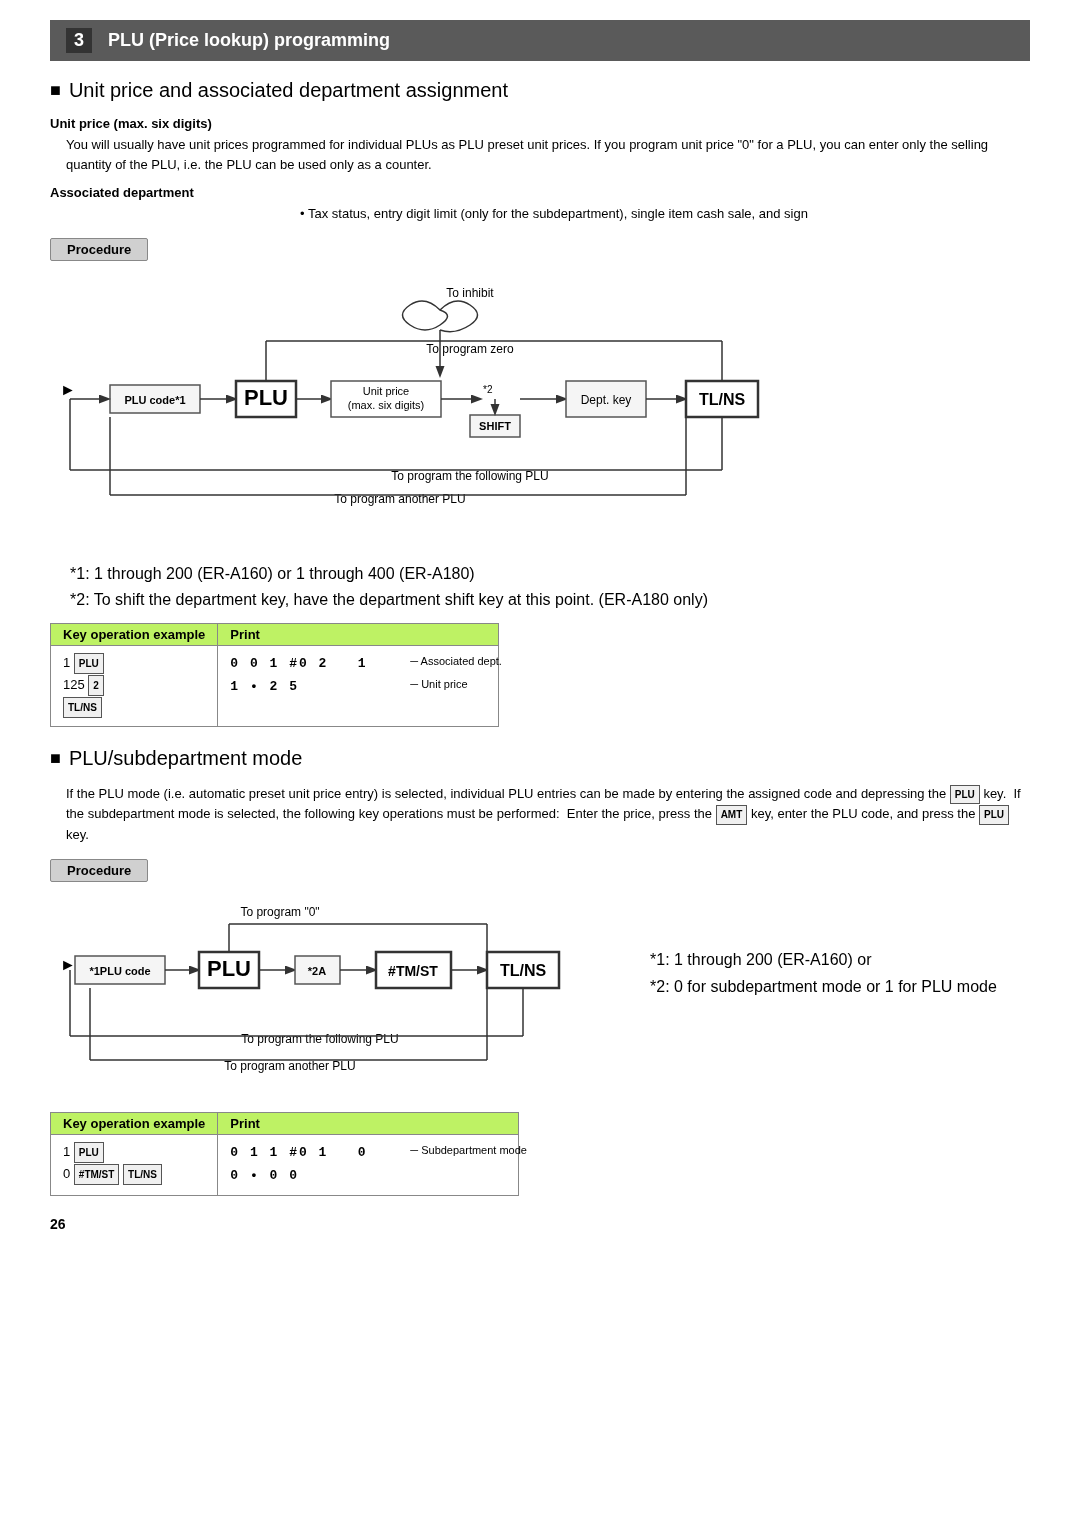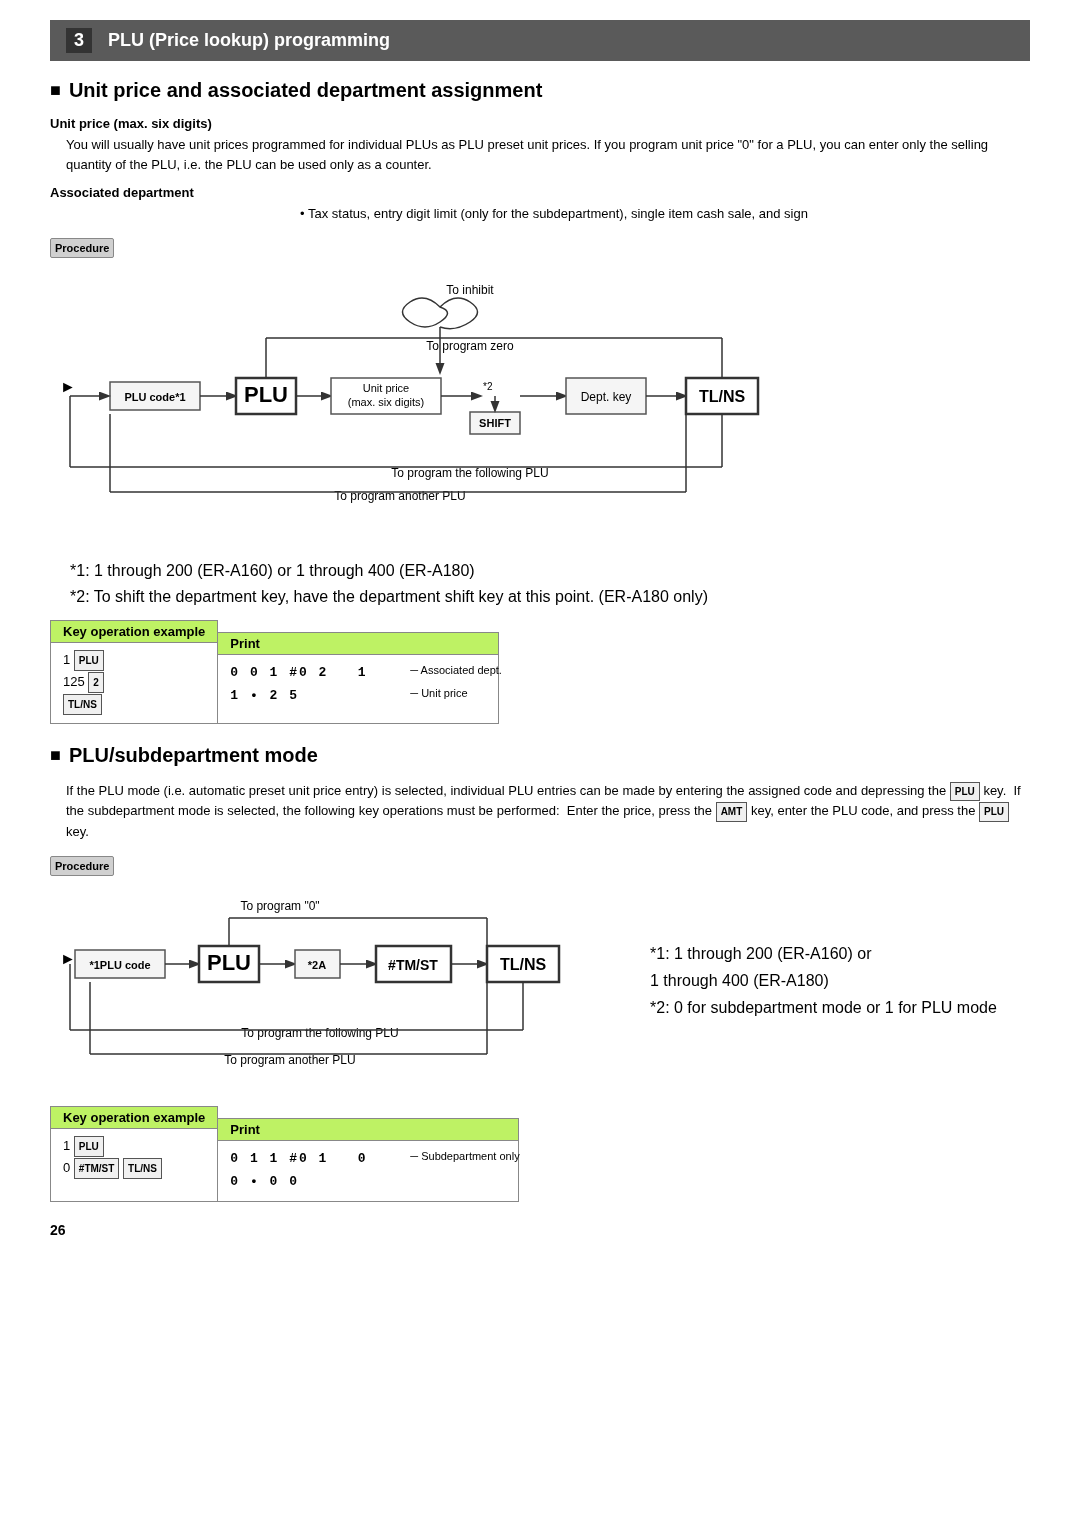--- a/index.html
+++ b/index.html
@@ -34,21 +34,21 @@
       color: #fff;
       font-weight: bold;
       font-size: 18px;
       padding: 2px 8px;
       margin-right: 6px;
     }
 
     
     .subsection-title {
       font-size: 20px;
-      font-weight: bold;
+      font-weight: normal;
       margin-bottom: 14px;
       display: flex;
       align-items: center;
       gap: 8px;
     }
     .subsection-title::before {
       content: '■';
       font-size: 18px;
     }
 
@@ -71,23 +71,23 @@
       line-height: 1.55;
       padding-left: 28px;
       text-align: center;
     }
 
     
     .procedure-box {
       display: inline-block;
       background: #d0d0d0;
       border: 1.5px solid #888;
-      padding: 3px 4px;
-      font-weight: bold;
-      font-size: 11px;
+      padding: 3px 16px;
+      font-weight: bold;
+      font-size: 13px;
       margin-bottom: 10px;
       border-radius: 2px;
     }
 
     
     .notes {
       font-size: 16px;
       margin: 6px 0 10px 20px;
       line-height: 1.6;
     }
@@ -113,21 +113,20 @@
       padding: 6px 12px 8px 12px;
       font-size: 13px;
       line-height: 1.7;
     }
     .kop-col-left {
       min-width: 160px;
     }
     .kop-col-right {
       min-width: 220px;
       border-left: none;
-      margin-top: 12px;
     }
 
     .small-key {
       border: 1px solid #555;
       background: #f0f0f0;
       font-size: 10px;
       padding: 1px 4px;
       display: inline-block;
       font-weight: bold;
       vertical-align: middle;
@@ -344,40 +343,39 @@
 
             <text x="240" y="172" font-size="12" text-anchor="middle" font-family="Arial">To program another PLU</text>
             <line x1="40" y1="90" x2="40" y2="162" stroke="#333" stroke-width="1.5"></line>
             <line x1="40" y1="162" x2="437" y2="162" stroke="#333" stroke-width="1.5"></line>
             <line x1="437" y1="90" x2="437" y2="162" stroke="#333" stroke-width="1.5"></line>
           </svg>
         </div>
 
         <div style="flex: 1; font-size:16px; line-height:1.7; margin-top: 48px;">
           <div>*1: 1 through 200 (ER-A160) or</div>
-          <div>     1 through 400 (ER-A180)</div>
           <div>*2: 0 for subdepartment mode or 1 for PLU mode</div>
         </div>
       </div>
 
       
       <div class="kop-table" style="margin-top:14px;">
         <div class="kop-col kop-col-left">
           <div class="kop-header">Key operation example</div>
           <div class="kop-body">
             <div>1 <span class="small-key">PLU</span></div>
             <div>0 <span class="small-key">#TM/ST</span> <span class="small-key">TL/NS</span></div>
           </div>
         </div>
         <div class="kop-col kop-col-right">
           <div class="kop-header">Print</div>
           <div class="kop-body" style="position:relative; padding-right:150px;">
             <div style="position:relative;">
               <span class="monospace">0 1 1 #0 1&nbsp;&nbsp; 0</span>
-              <span style="position:absolute; left:180px; font-size:11px; white-space:nowrap;">─ Subdepartment only</span>
+              <span style="position:absolute; left:180px; font-size:11px; white-space:nowrap;">─ Subdepartment mode</span>
             </div>
             <div>
               <span class="monospace">0 • 0 0</span>
             </div>
           </div>
         </div>
       </div>
     </div>
   </div>
 

